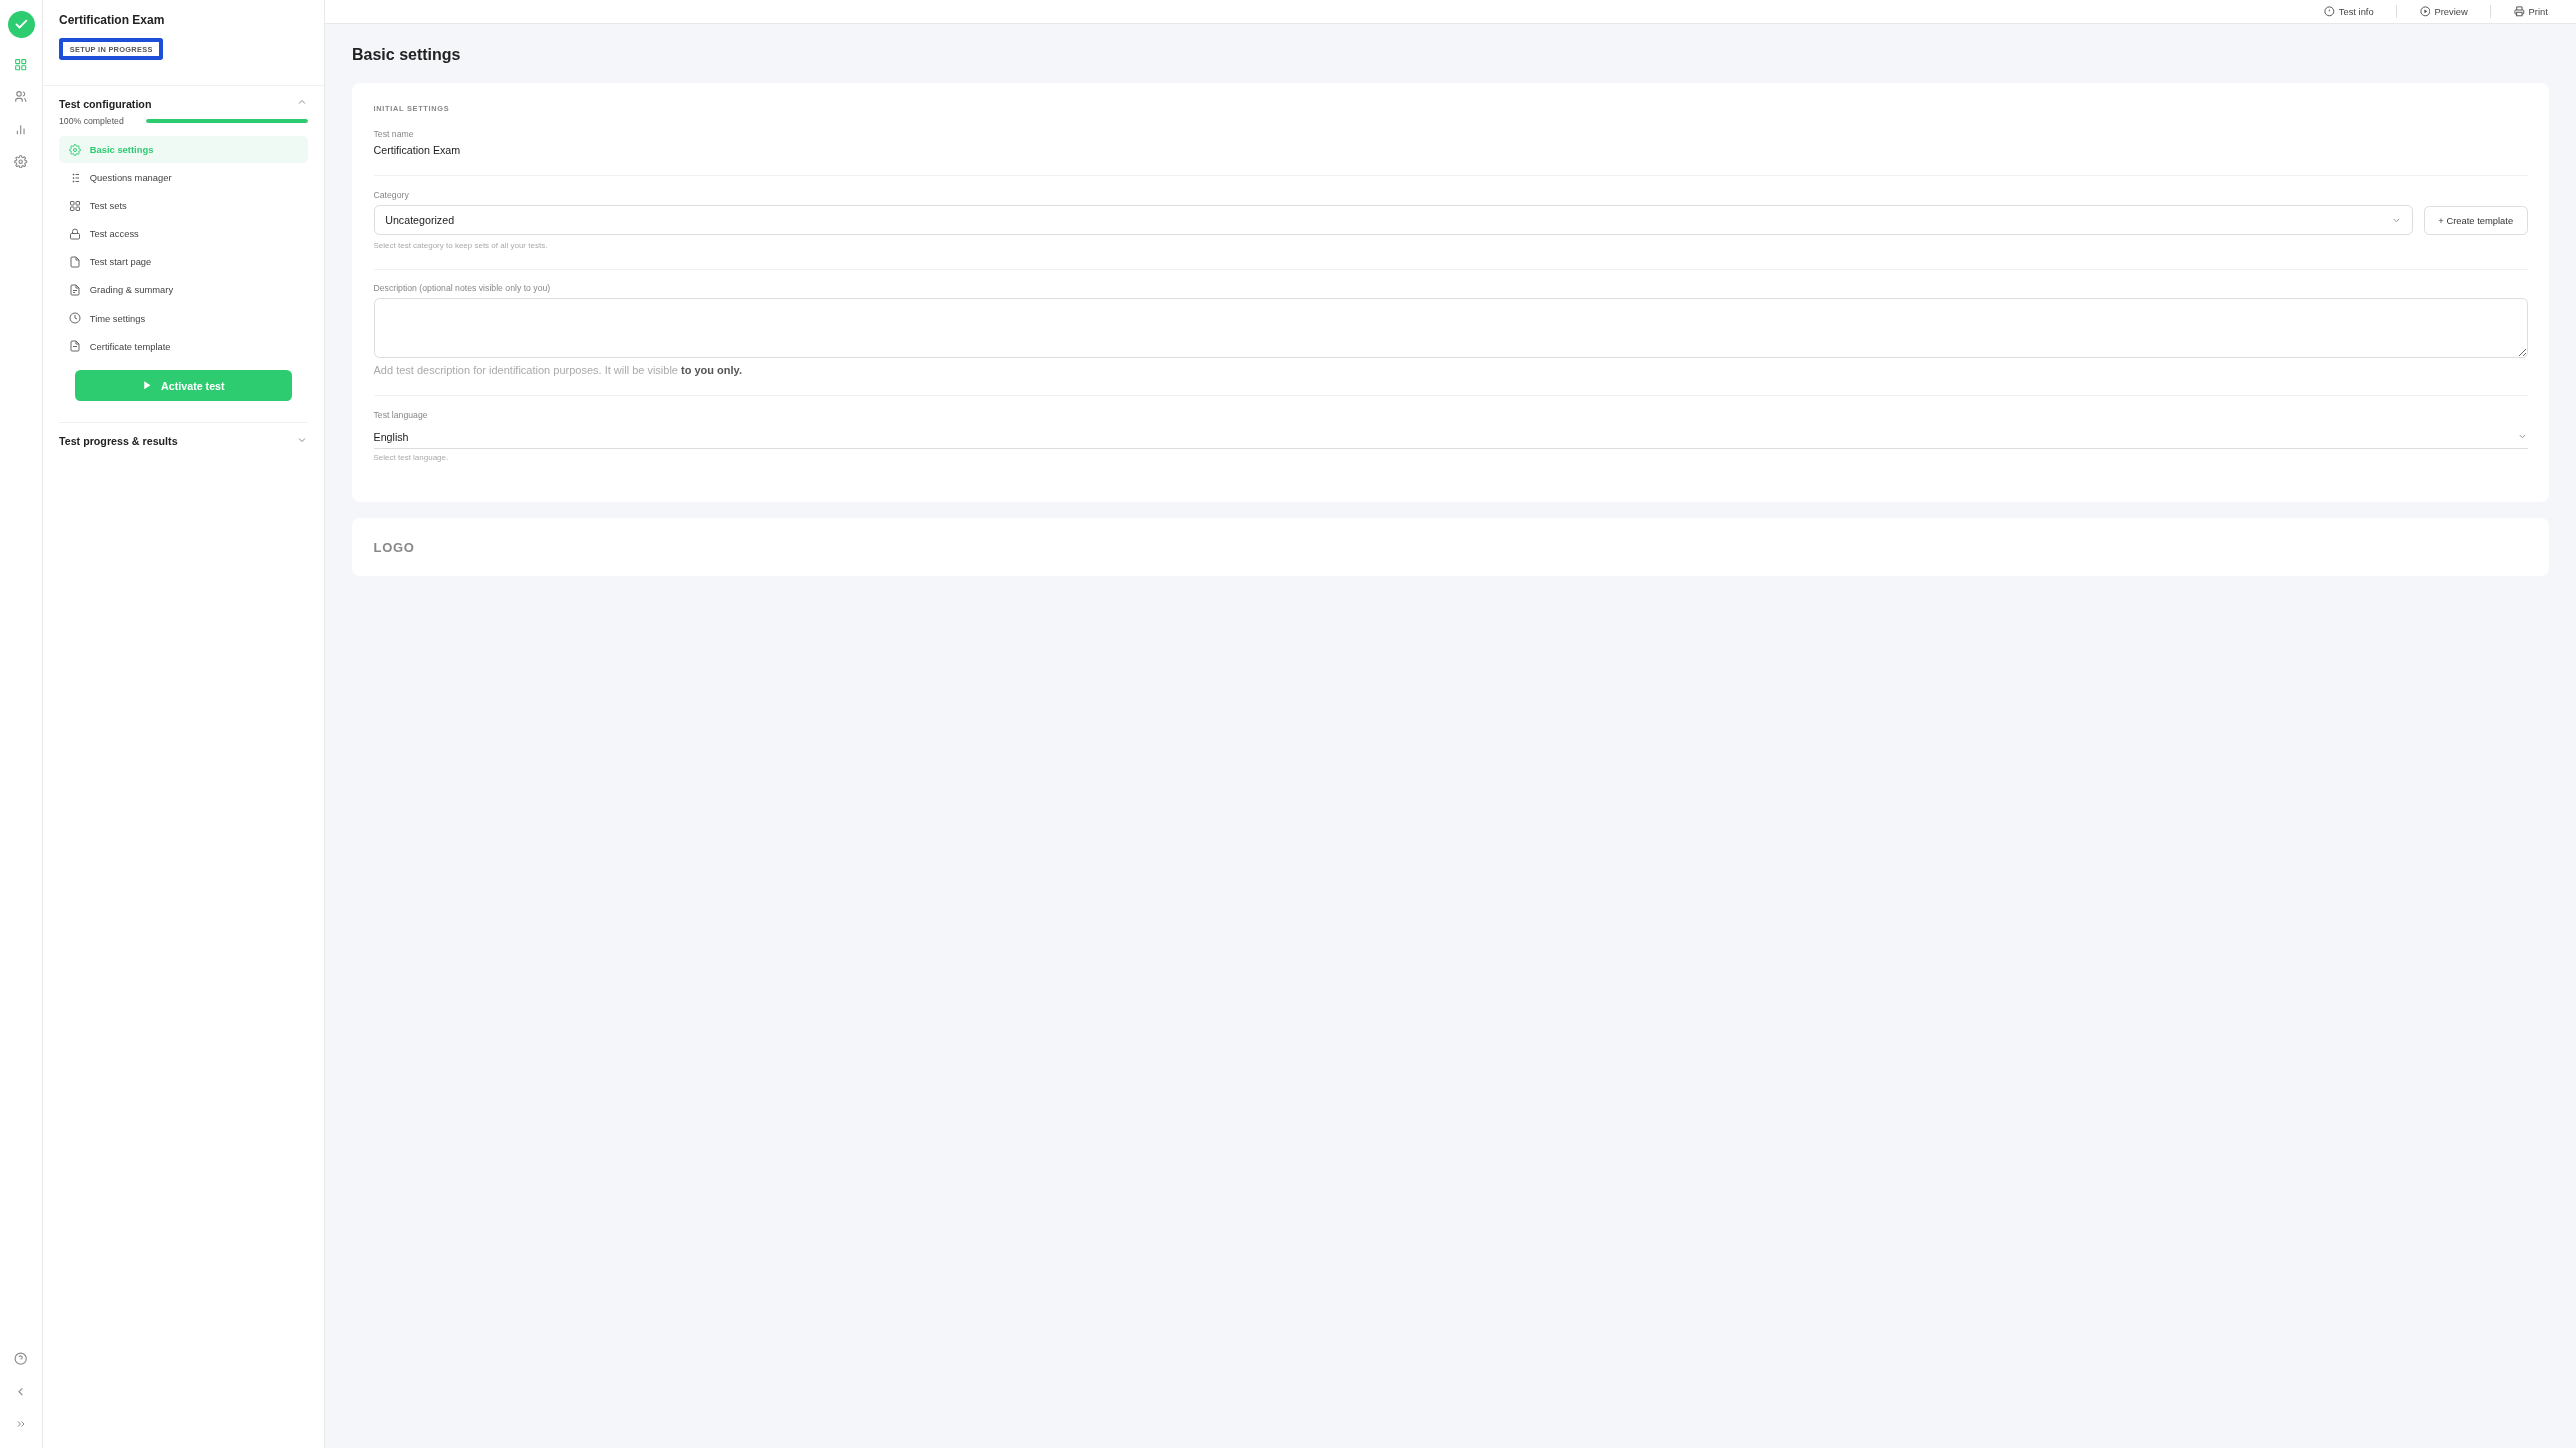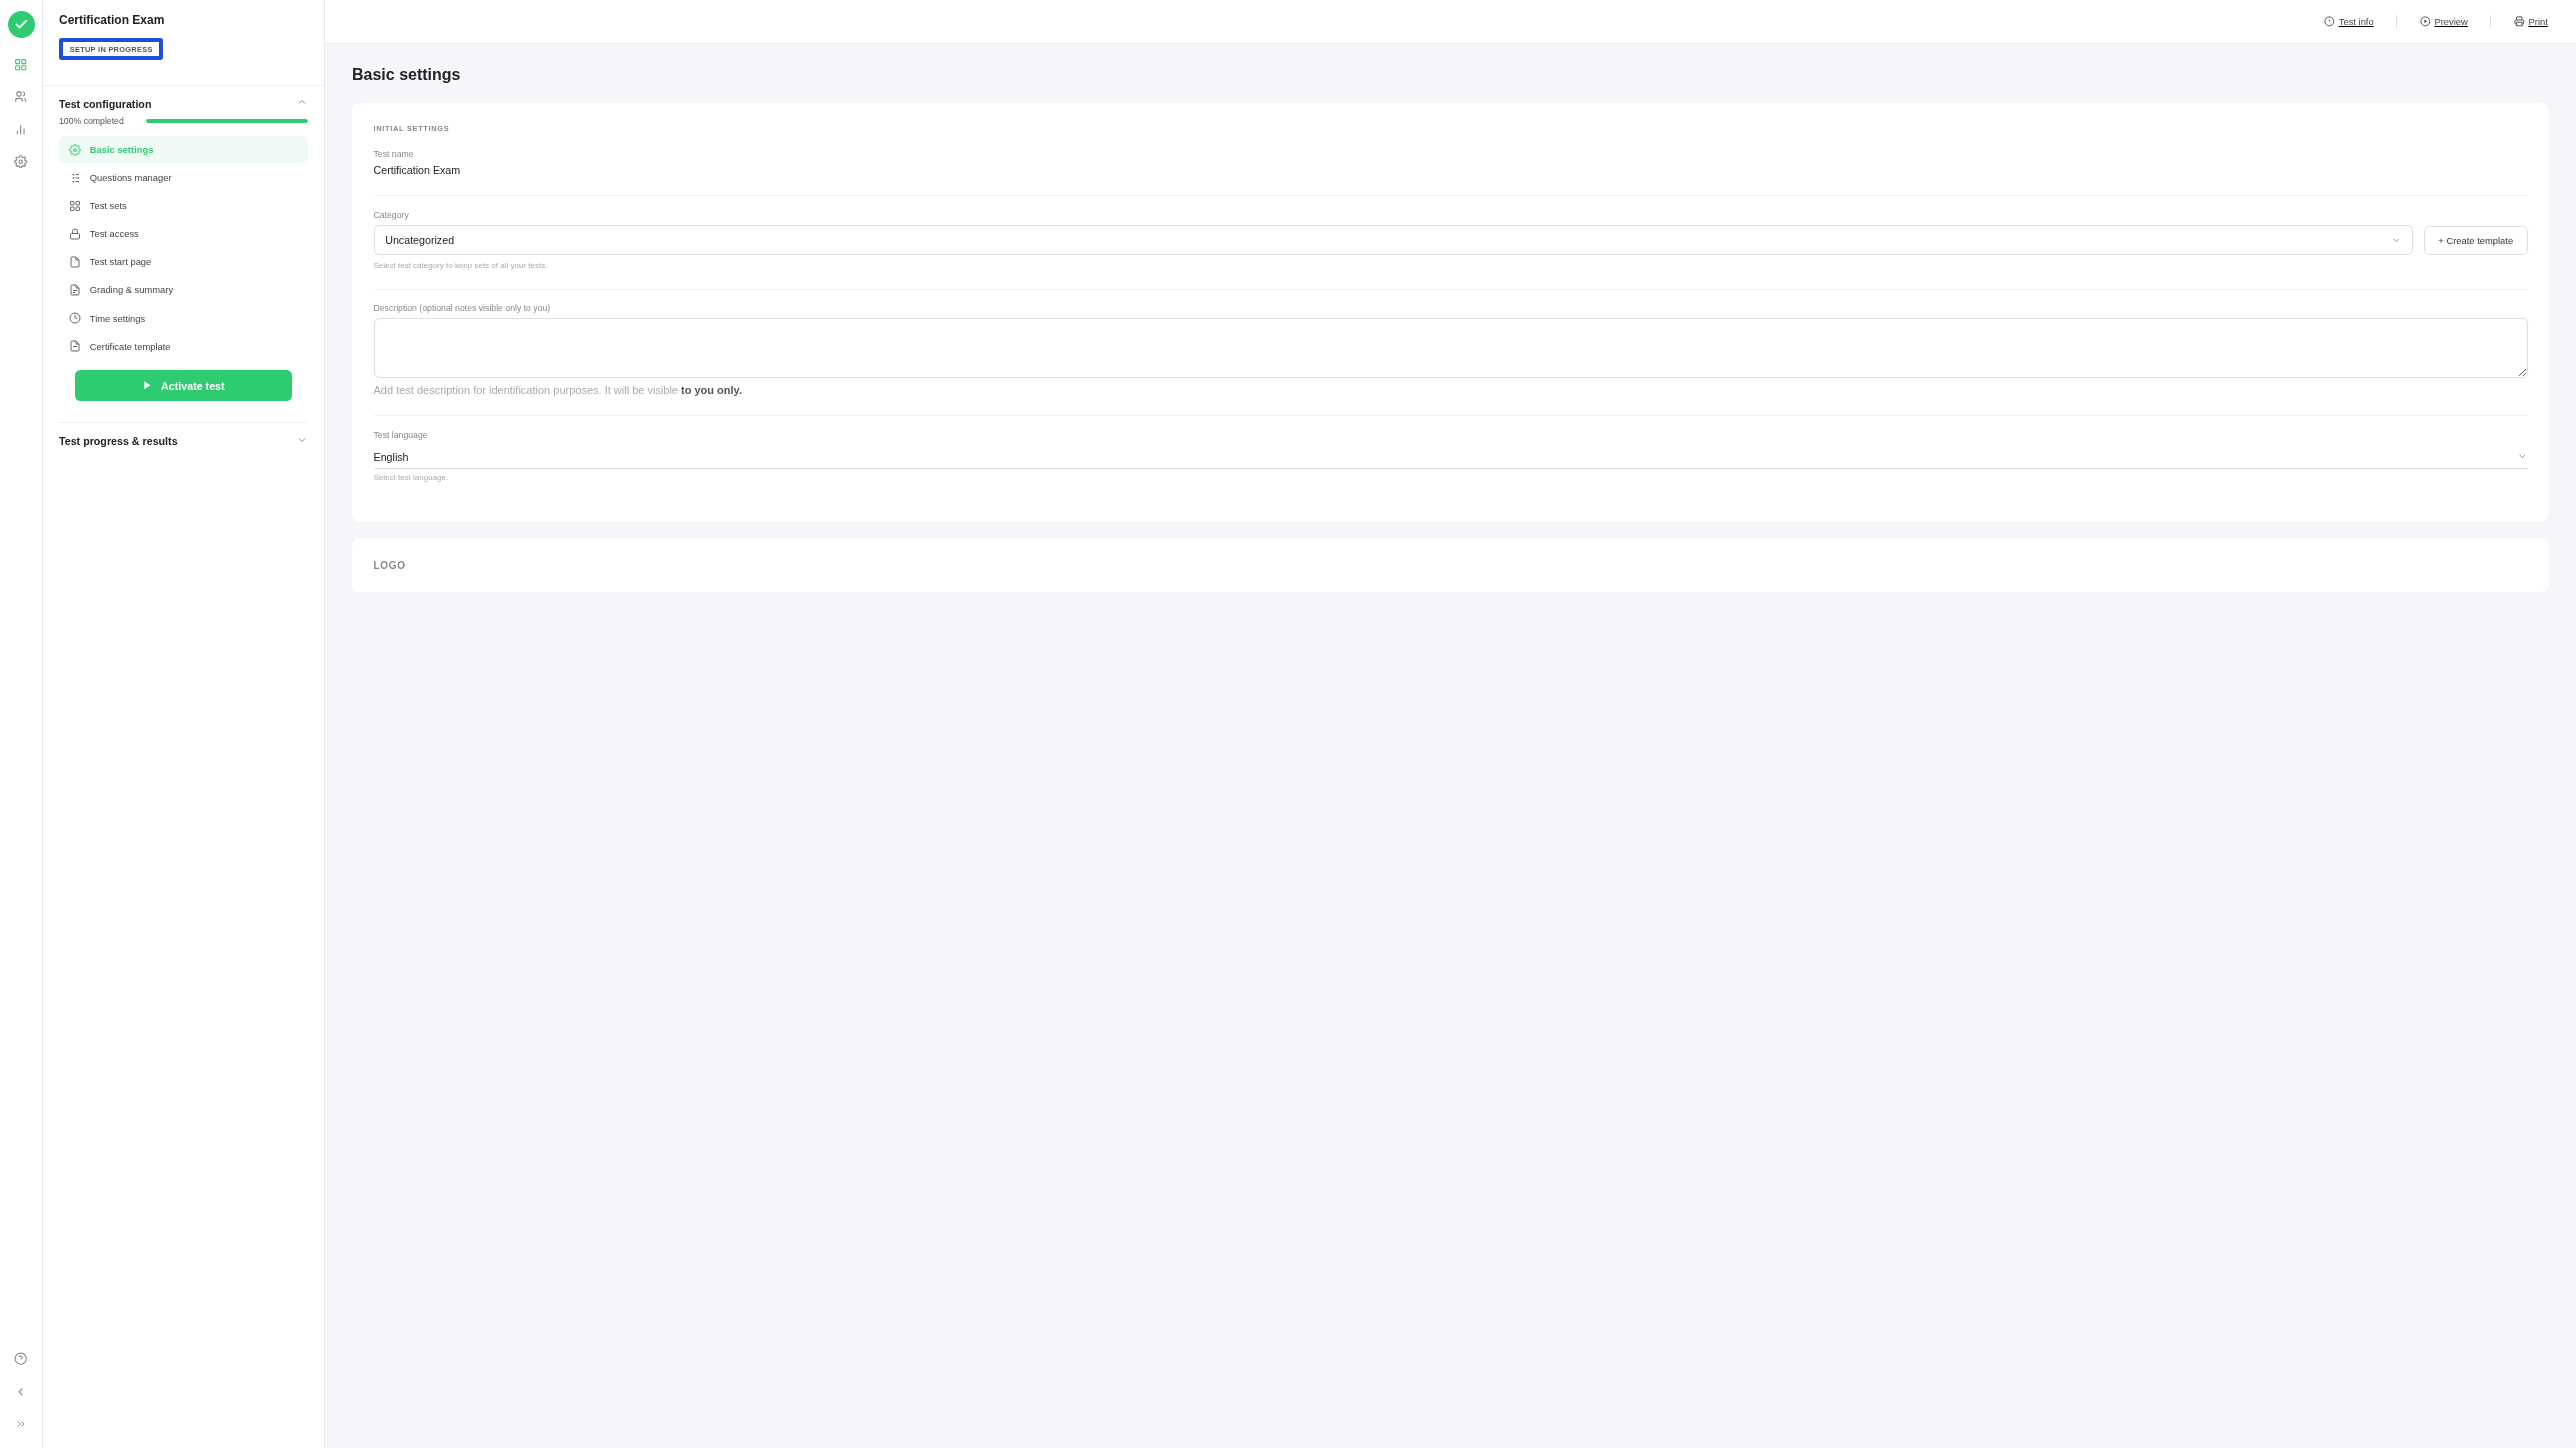--- a/index.html
+++ b/index.html
@@ -179,27 +179,26 @@
     .main-content {
       flex: 1;
       display: flex;
       flex-direction: column;
       overflow: hidden;
     }
     .top-bar {
       background: #fff;
       border-bottom: 0.7px solid #e8e8e8;
       padding: 0 21.5px;
-      height: 44px;
+      height: 24px;
       display: flex;
       align-items: center;
       justify-content: flex-end;
       gap: 16px;
       flex-shrink: 0;
-      text-decoration: underline;
     }
     .top-bar-action {
       display: flex;
       align-items: center;
       gap: 4px;
       color: #444;
       font-size: 9.4px;
       cursor: pointer;
       padding: 4px 6.7px;
       border-radius: 4px;
@@ -318,21 +317,21 @@
       justify-content: space-between;
       cursor: pointer;
       width: 100%;
     }
     .logo-card {
       background: #fff;
       border-radius: 8px;
       padding: 21.5px;
     }
     .logo-section-label {
-      font-size: 10px;
+      font-size: 13px;
       font-weight: 700;
       letter-spacing: 0.7px;
       color: #888;
       text-transform: uppercase;
     }
   </style>
 </head>
 <body>
 
 <nav class="icon-nav">

